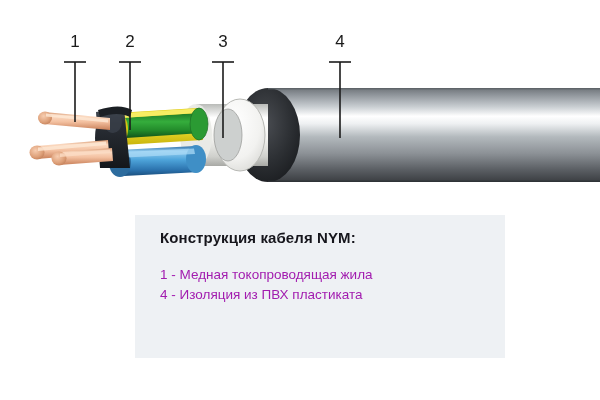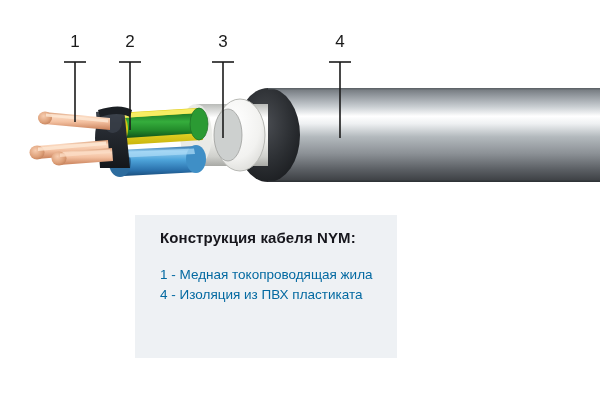--- a/index.html
+++ b/index.html
@@ -35,21 +35,21 @@
     text-align: center;
     width: 24px;
     line-height: 20px;
     letter-spacing: 0;
   }
   
   #legend-panel {
     position: absolute;
     left: 135px;
     top: 215px;
-    width: 262px;
+    width: 370px;
     height: 143px;
     background: #eef1f4;
   }
   #legend-title {
     position: absolute;
     left: 25px;
     top: 14px;
     font-size: 15px;
     font-weight: bold;
     color: #16161c;
@@ -57,21 +57,21 @@
     letter-spacing: .1px;
   }
   #legend-list {
     position: absolute;
     left: 25px;
     top: 50px;
     width: 300px;
   }
   .legend-row {
     font-size: 13.5px;
-    color: #0369a1;
+    color: #a21caf;
     line-height: 19.5px;
     white-space: nowrap;
   }
   .legend-row .lg-num { }
   .legend-row .lg-dash { }
   .legend-row .lg-text { }
 </style>
 </head>
 <body>
 

